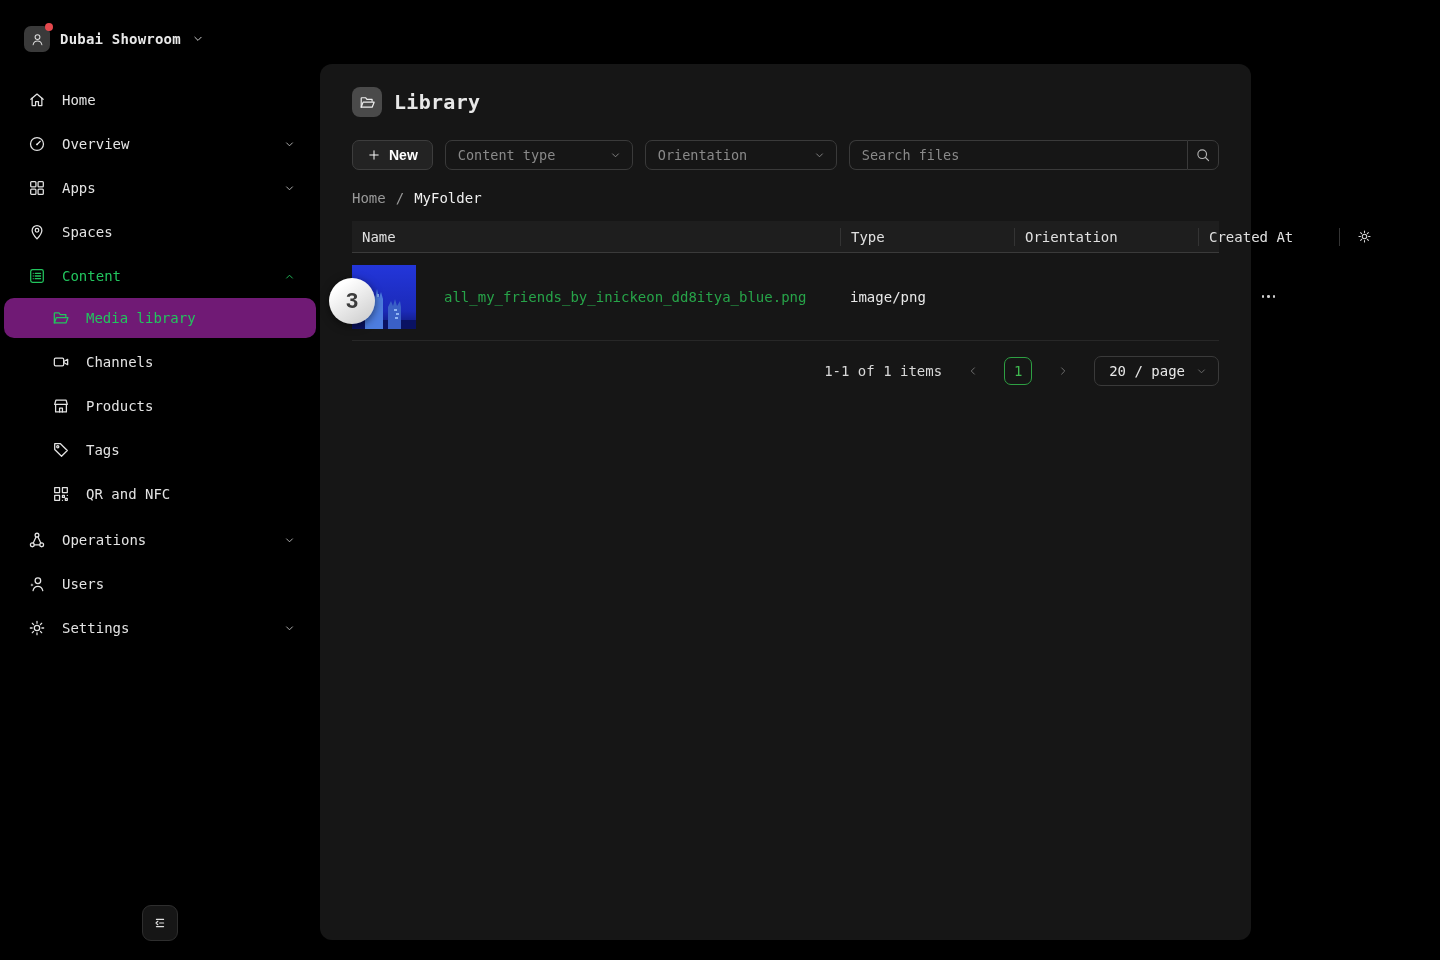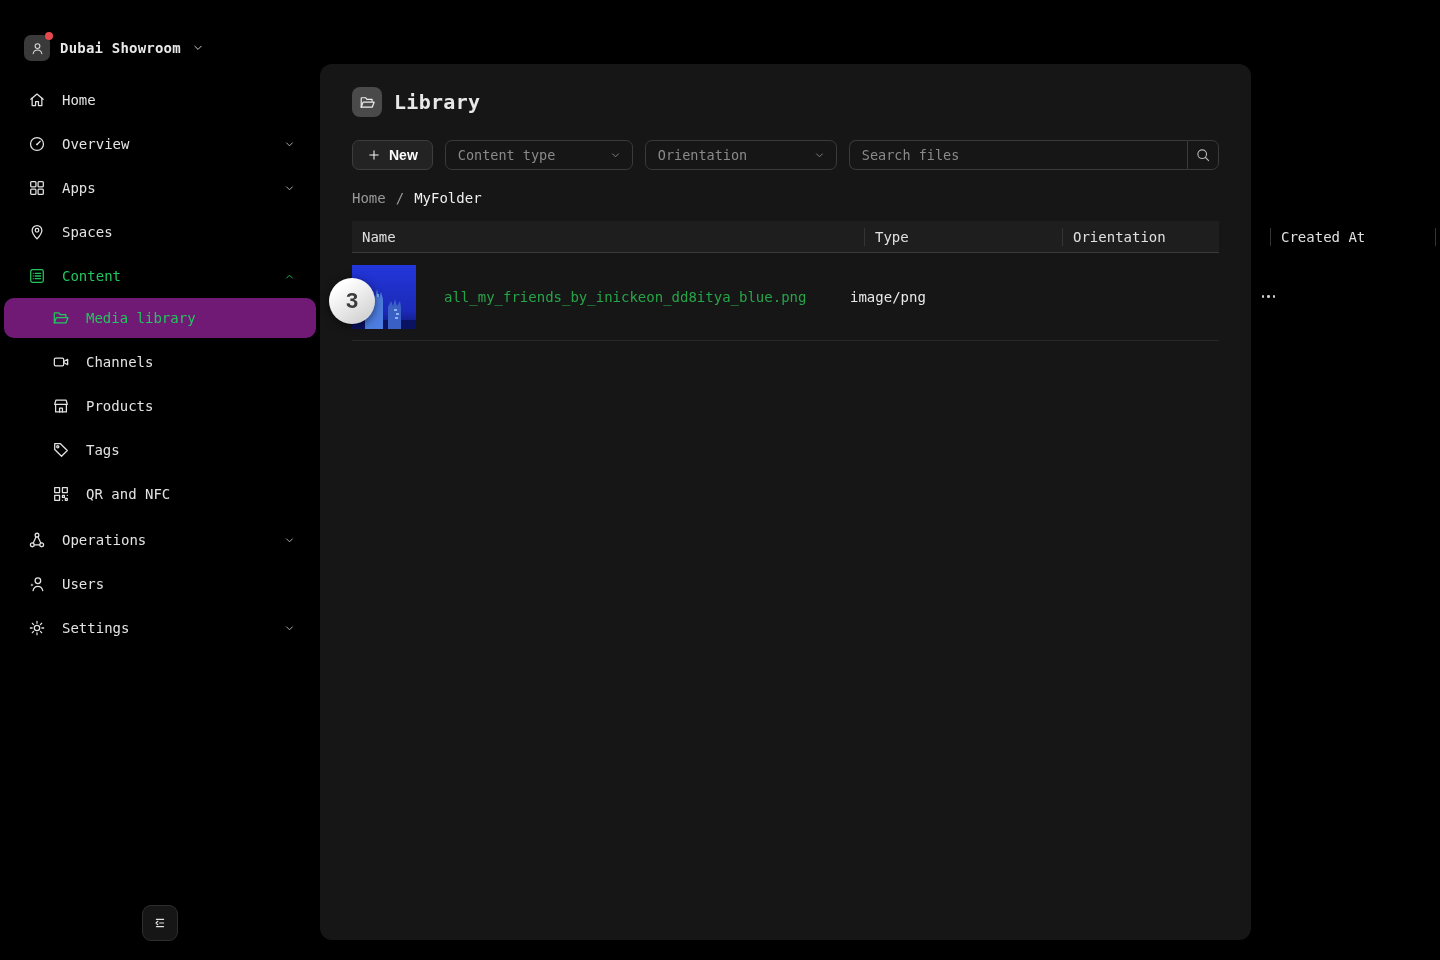--- a/index.html
+++ b/index.html
@@ -9,21 +9,21 @@
     color:#e8e8e8;
     font-family:"DejaVu Sans Mono", monospace;
     position:relative;
     overflow:hidden;
     font-size:14px;
   }
   svg { display:block; }
   .ic { stroke:currentColor; fill:none; stroke-width:1.4; stroke-linecap:round; stroke-linejoin:round; }
 
   
-  .topbar { position:absolute; top:16px; left:0; width:1440px; height:64px;
+  .topbar { position:absolute; top:7px; left:0; width:1440px; height:64px;
     display:flex; align-items:center; justify-content:space-between; padding:0 24px; background:#000; }
   .org { display:flex; align-items:center; gap:10px; cursor:pointer; }
   .avatar { position:relative; width:26px; height:26px; border-radius:7px; background:#3a3a3a;
     display:flex; align-items:center; justify-content:center; color:#dcdcdc; }
   .avatar .dot { position:absolute; top:-3px; right:-3px; width:8px; height:8px; border-radius:50%; background:#e5484d; }
   .org-name { font-weight:bold; letter-spacing:.2px; }
   .chev { color:#cfcfcf; }
   .top-right { display:flex; align-items:center; }
   .help { display:flex; align-items:center; gap:9px; color:#e8e8e8; cursor:pointer; }
   .tb-divider { width:1px; height:32px; background:#333; margin:0 38px; }
@@ -70,21 +70,21 @@
   .search-btn { width:32px; height:30px; border:1px solid #3a3a3a; border-radius:0 7px 7px 0;
     background:transparent; color:#b5b5b5; display:flex; align-items:center; justify-content:center; cursor:pointer; }
 
   .breadcrumb { margin-top:20px; display:flex; align-items:center; gap:10px; font-size:14px; }
   .bc-root { color:#9a9a9a; cursor:pointer; }
   .bc-sep { color:#9a9a9a; }
   .bc-current { color:#f0f0f0; }
 
   .table { margin-top:15px; }
   .t-head { display:grid; grid-template-columns:488px 174px 184px 141px 49px; height:32px;
-    background:#1e1e1e; border-bottom:1px solid #3a3a3a; align-items:center;gap:24px; }
+    background:#1e1e1e; border-bottom:1px solid #3a3a3a; align-items:center; }
   .th { padding:0 10px; color:#e0e0e0; font-size:14px; height:18px; line-height:18px;
     border-left:1px solid #343434; }
   .th:first-child { border-left:none; }
   .th-gear { display:flex; align-items:center; justify-content:center; color:#d5d5d5; border-left:1px solid #343434; height:18px; cursor:pointer; }
   .t-row { display:grid; grid-template-columns:488px 174px 184px 141px 49px;
     border-bottom:1px solid #272727; align-items:center; height:88px; cursor:pointer; }
   .td { padding:0 10px; color:#e8e8e8; }
   .name-cell { display:flex; align-items:center; gap:28px; padding-left:0; }
   .thumb { width:64px; height:64px; flex:0 0 64px; }
   .file-link { color:#27a449; }
@@ -336,15 +336,35 @@
       <div class="td">image/png</div>
       <div class="td"></div>
       <div class="row-menu">
         <i></i>
           <i></i>
           <i></i>
       </div>
     </div>
   </div>
 
+  <div class="pagination">
+    <span class="pg-summary">1-1 of 1 items</span>
+    <span class="pg-arrow">
+      <svg class="ic" width="14" height="14" viewBox="0 0 20 20">
+          <path d="M12 5.5 7.5 10 12 14.5"></path>
+        </svg>
+    </span>
+    <span class="pg-page">1</span>
+    <span class="pg-arrow">
+      <svg class="ic" width="14" height="14" viewBox="0 0 20 20">
+          <path d="M8 5.5 12.5 10 8 14.5"></path>
+        </svg>
+    </span>
+    <span class="pg-size">
+      <span>20 / page</span>
+      <svg class="ic chev" width="13" height="13" viewBox="0 0 20 20">
+          <path d="M5.5 7.5 10 12l4.5-4.5"></path>
+        </svg>
+    </span>
+  </div>
 </main>
 
 <div class="badge">3</div>
 
 </body></html>

